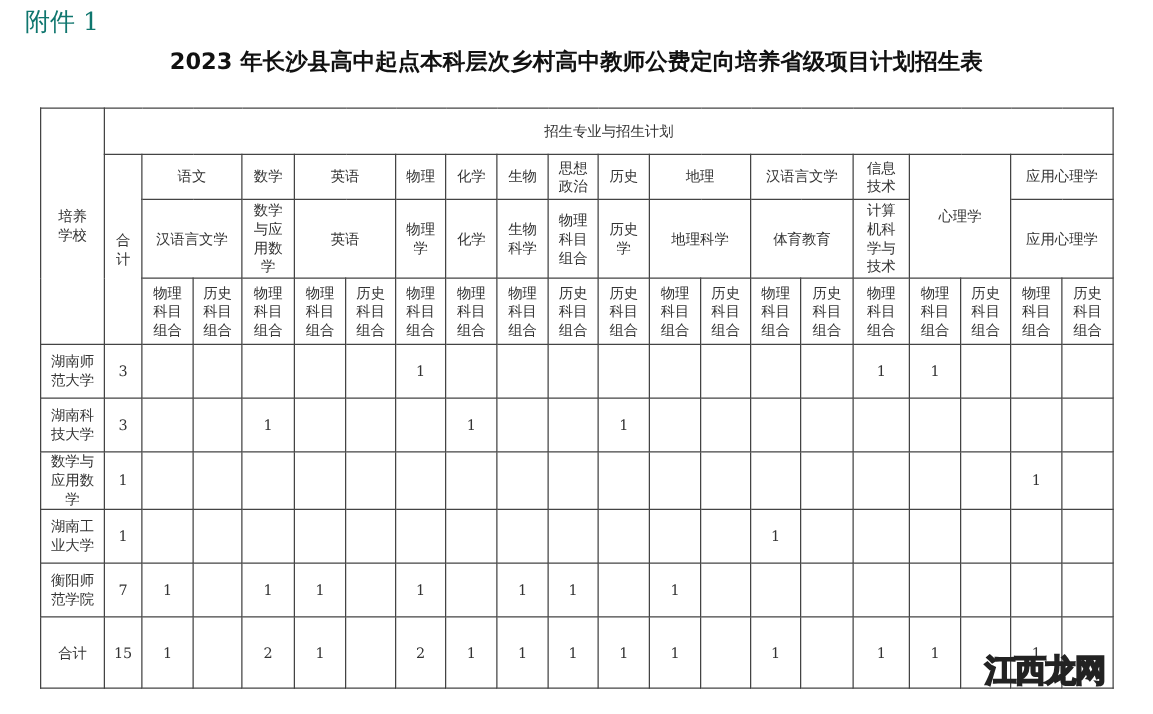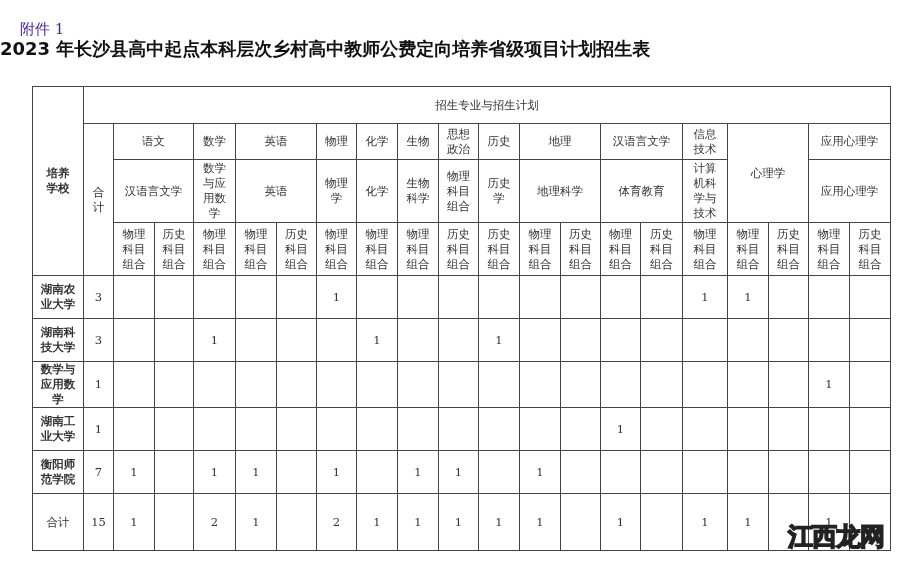--- a/index.html
+++ b/index.html
@@ -2,26 +2,26 @@
 <html><head>
 <meta charset="utf-8">
 <style>
   html, body { margin: 0; padding: 0; background: #ffffff; }
   body {
     width: 922px; height: 571px; position: relative; overflow: hidden;
     font-family: "DejaVu Serif", "Liberation Serif", serif;
     color: #2a2a2a;
   }
   .attachment {
-    position: absolute; left: 20px; top: 20px;
-    font-size: 15px; color: #4c1d95;
+    position: absolute; left: 20px; top: 4px;
+    font-size: 20px; color: #0f766e;
   }
   .title {
     position: absolute; left: 0; width: 922px; top: 37px;
-    text-align: left; font-size: 18px; font-weight: bold;
+    text-align: center; font-size: 18px; font-weight: bold;
     font-family: "DejaVu Sans", "Liberation Sans", sans-serif;
     color: #111;
     letter-spacing: 0px;
   }
   table.plan {
     position: absolute; left: 32px; top: 86px;
     border-collapse: collapse; table-layout: fixed;
     width: 858px;
   }
   table.plan td {
@@ -31,21 +31,21 @@
     padding: 0; color: #333;
     overflow: hidden;
   }
   tr.r-top td { height: 36px; }
   tr.r-subj td { height: 35px; }
   tr.r-major td { height: 62px; }
   tr.r-combo td { height: 52px; margin-top: 48px; }
   tr.r-data td { height: 42px; }
   tr.r-total td { height: 56px; }
   .stack { display: inline-block; width: 26px; word-break: break-all; line-height: 15px; }
-  .stack2 { display: inline-block; width: 28px; word-break: break-all; line-height: 15px; font-weight: bold; }
+  .stack2 { display: inline-block; width: 28px; word-break: break-all; line-height: 15px; }
   .num { font-size: 12px; }
   .watermark {
     position: absolute; left: 788px; top: 520px;
     font-family: "DejaVu Sans", sans-serif; font-weight: bold; font-size: 25px;
     letter-spacing: -1px;
   }
   .wm-a { color: #404040; -webkit-text-stroke: 1.5px #222; }
   .wm-b { color: #be185d; -webkit-text-stroke: 1.5px #222; }
 </style>
 </head>
@@ -128,21 +128,21 @@
         <td><span class="stack">历史科目组合</span></td>
         <td><span class="stack">物理科目组合</span></td>
         <td><span class="stack">历史科目组合</span></td>
         <td><span class="stack">物理科目组合</span></td>
         <td><span class="stack">物理科目组合</span></td>
         <td><span class="stack">历史科目组合</span></td>
         <td><span class="stack">物理科目组合</span></td>
         <td><span class="stack">历史科目组合</span></td>
       </tr>
   <tr class="r-data">
-        <td><span class="stack2" style="width: 40px;">湖南农业大学</span></td>
+        <td><span class="stack2" style="width: 40px;">湖南师范大学</span></td>
         <td class="num">3</td>
         <td class="num"></td>
         <td class="num"></td>
         <td class="num"></td>
         <td class="num"></td>
         <td class="num"></td>
         <td class="num">1</td>
         <td class="num"></td>
         <td class="num"></td>
         <td class="num"></td>

